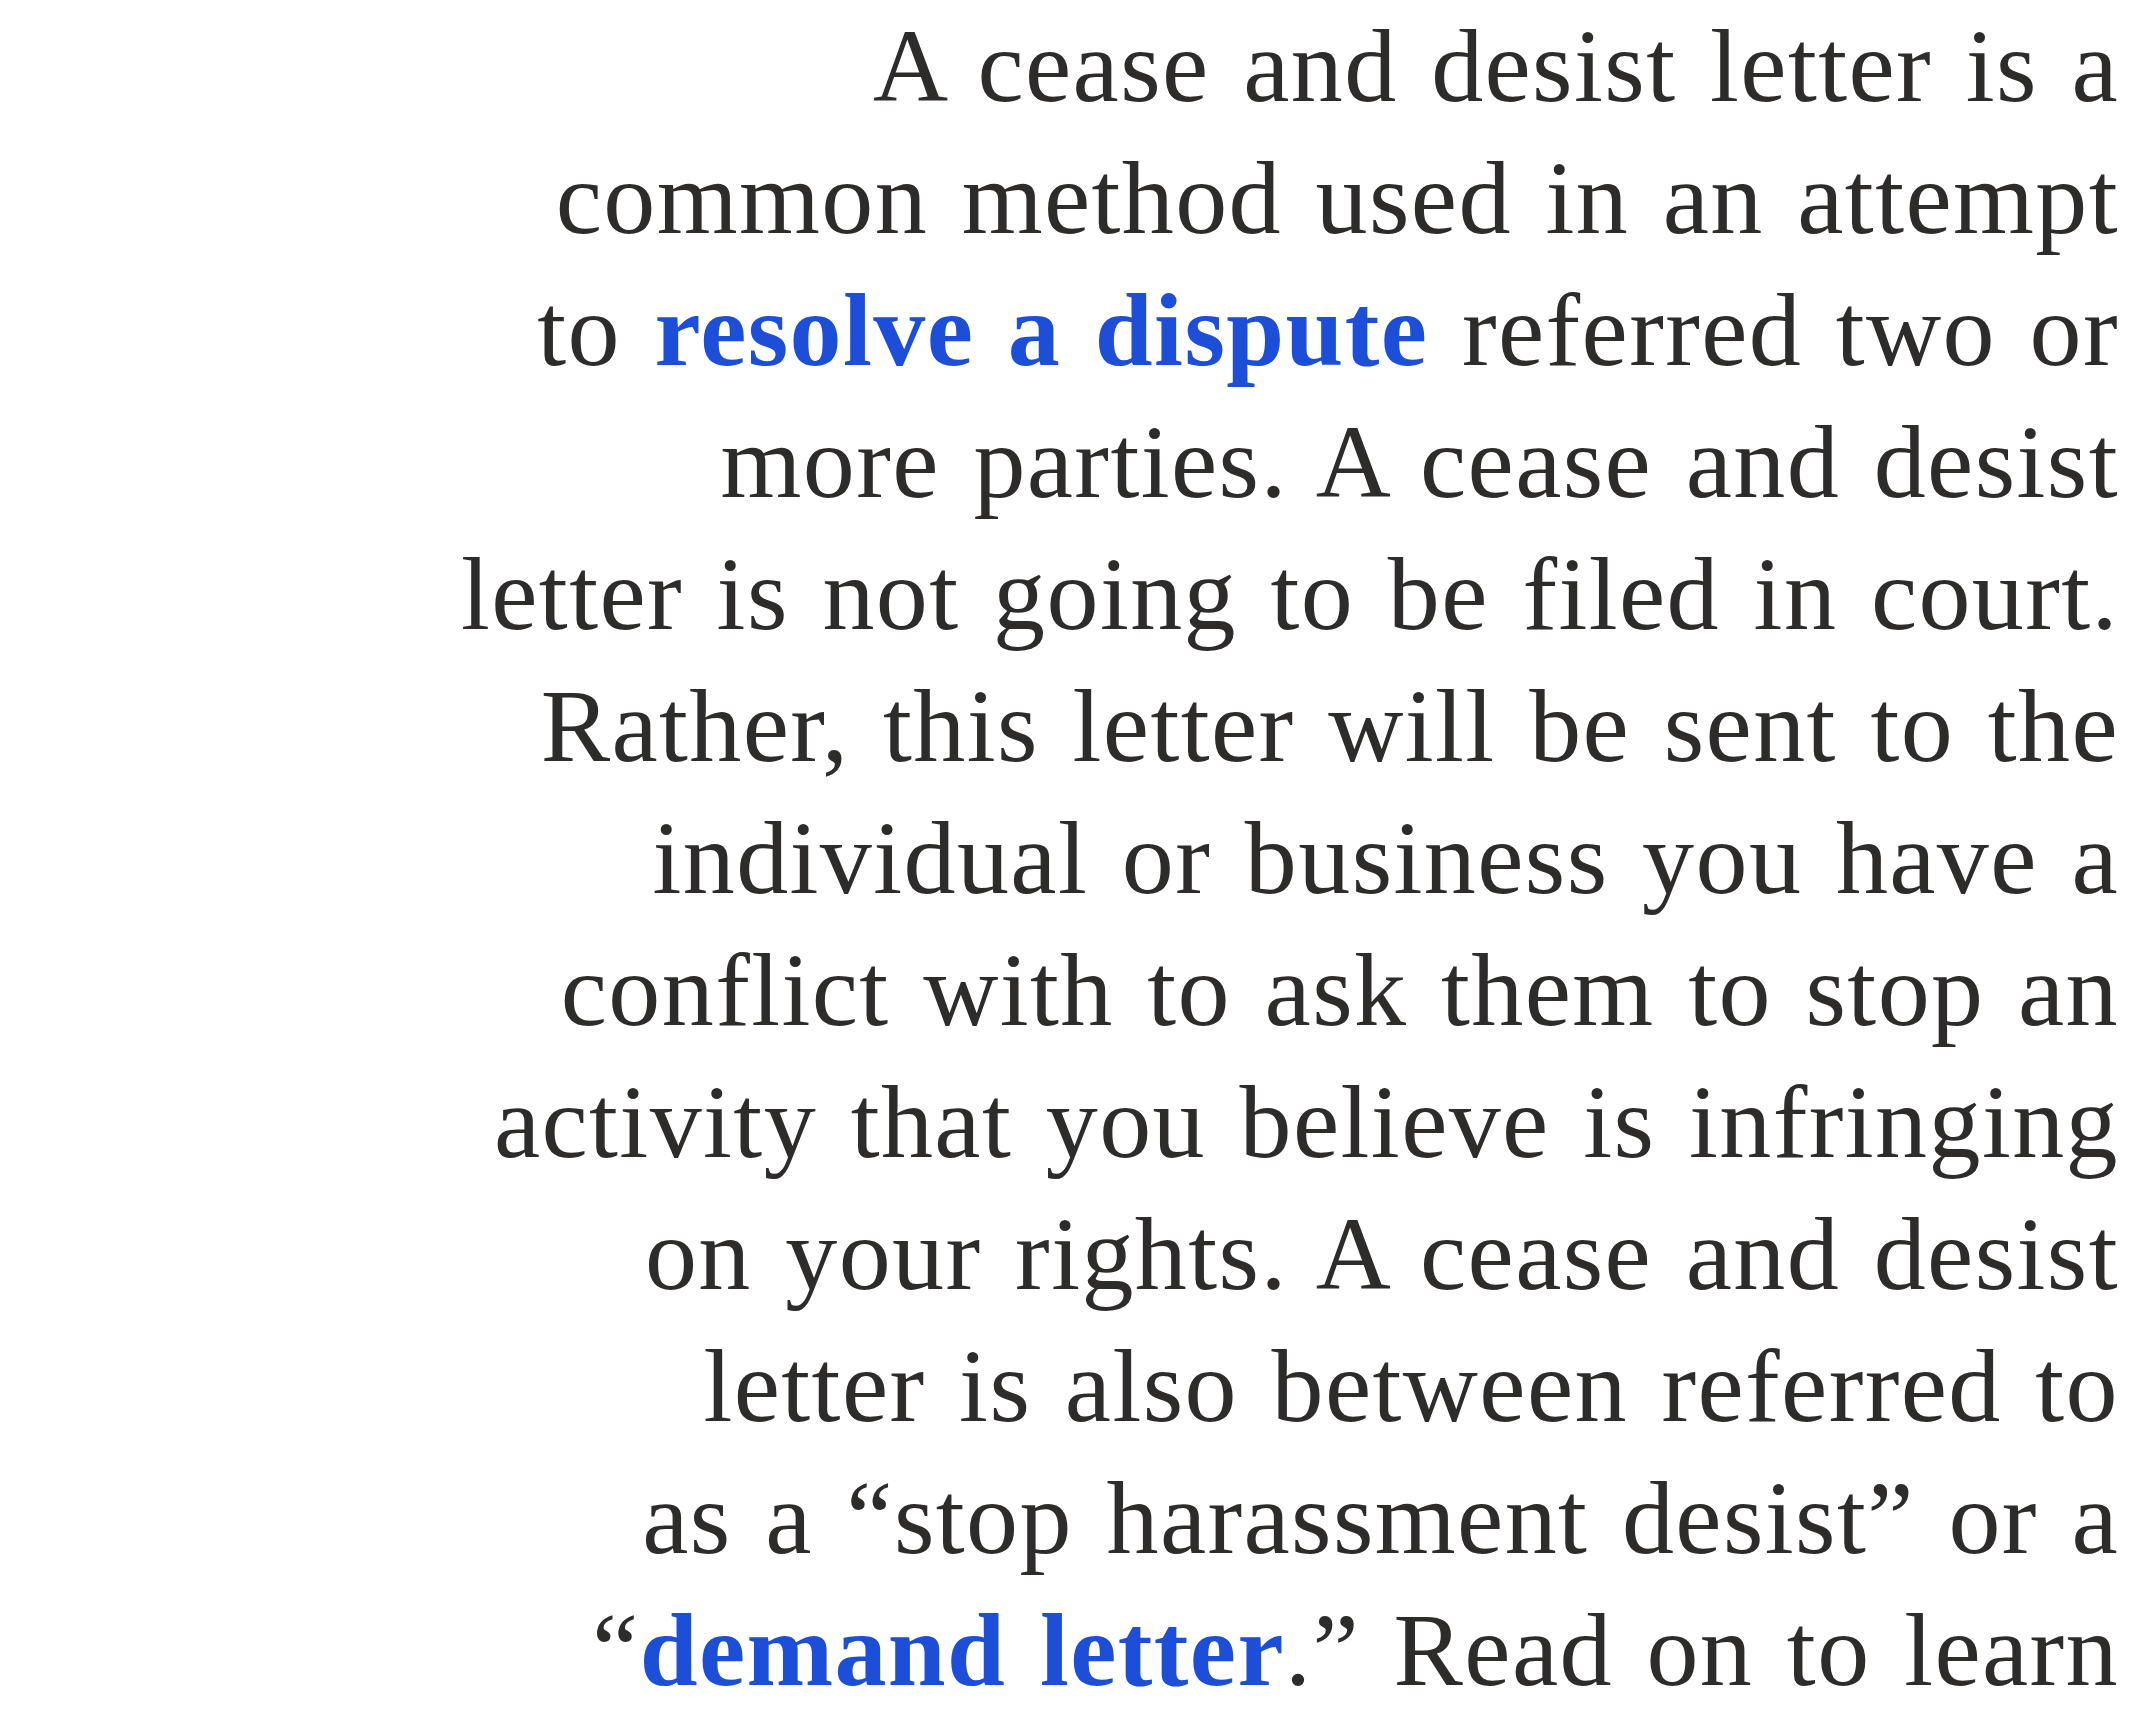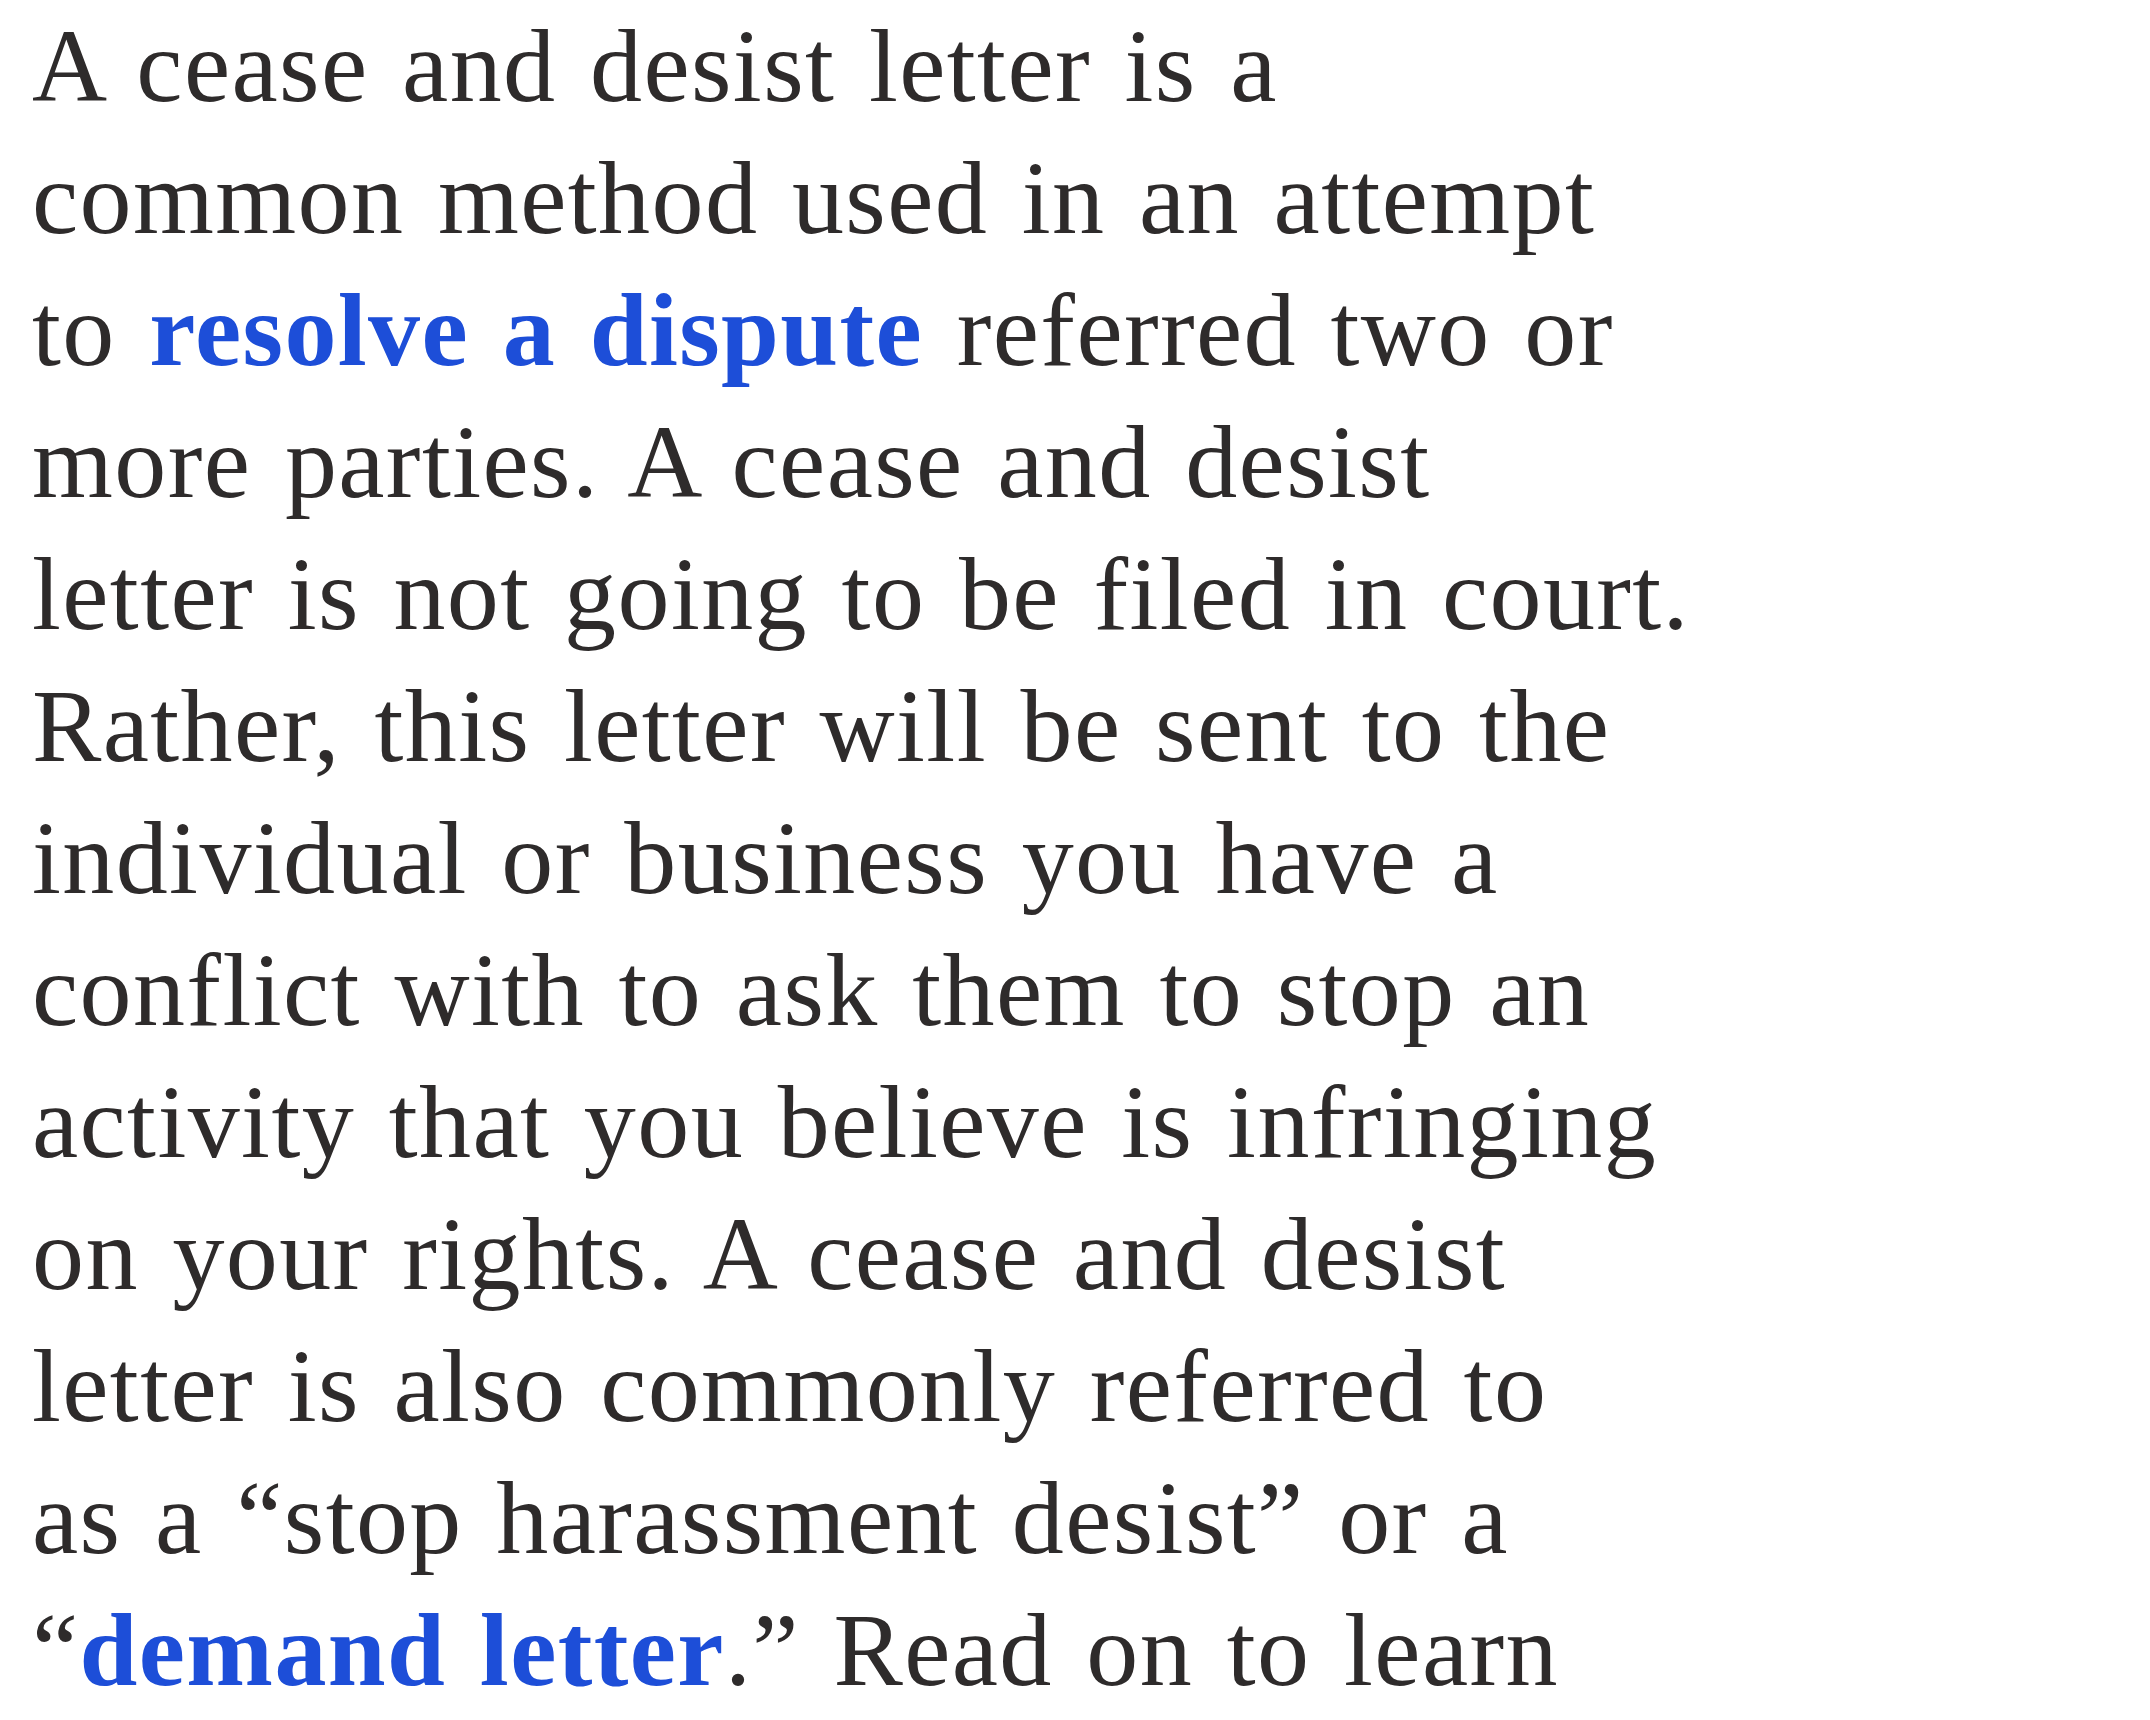--- a/index.html
+++ b/index.html
@@ -8,21 +8,21 @@
     background: #ffffff;
   }
   body {
     width: 2151px;
     height: 1721px;
     overflow: hidden;
   }
   .article {
     width: 2087px;
     margin: 0 auto;
-    text-align: left;
+    text-align: right;
     font-family: "Liberation Serif", serif;
     font-size: 104px;
     line-height: 132px;
     letter-spacing: 1.4px;
     word-spacing: 6.2px;
     color: #2e2b2b;
   }
   .line {
     display: block;
     white-space: nowrap;
@@ -41,17 +41,17 @@
   <span class="line">A cease and desist letter is a</span>
   <span class="line">common method used in an attempt</span>
   <span class="line"><span>to </span><a class="inline-link">resolve a dispute</a><span> referred two or</span></span>
   <span class="line">more parties. A cease and desist</span>
   <span class="line">letter is not going to be filed in court.</span>
   <span class="line">Rather, this letter will be sent to the</span>
   <span class="line">individual or business you have a</span>
   <span class="line">conflict with to ask them to stop an</span>
   <span class="line">activity that you believe is infringing</span>
   <span class="line">on your rights. A cease and desist</span>
-  <span class="line">letter is also commonly referred to</span>
+  <span class="line">letter is also between referred to</span>
   <span class="line">as a “stop harassment desist” or a</span>
   <span class="line"><span>“</span><a class="inline-link">demand letter</a><span>.” Read on to learn</span></span>
 </div>
 
 
 </body></html>

